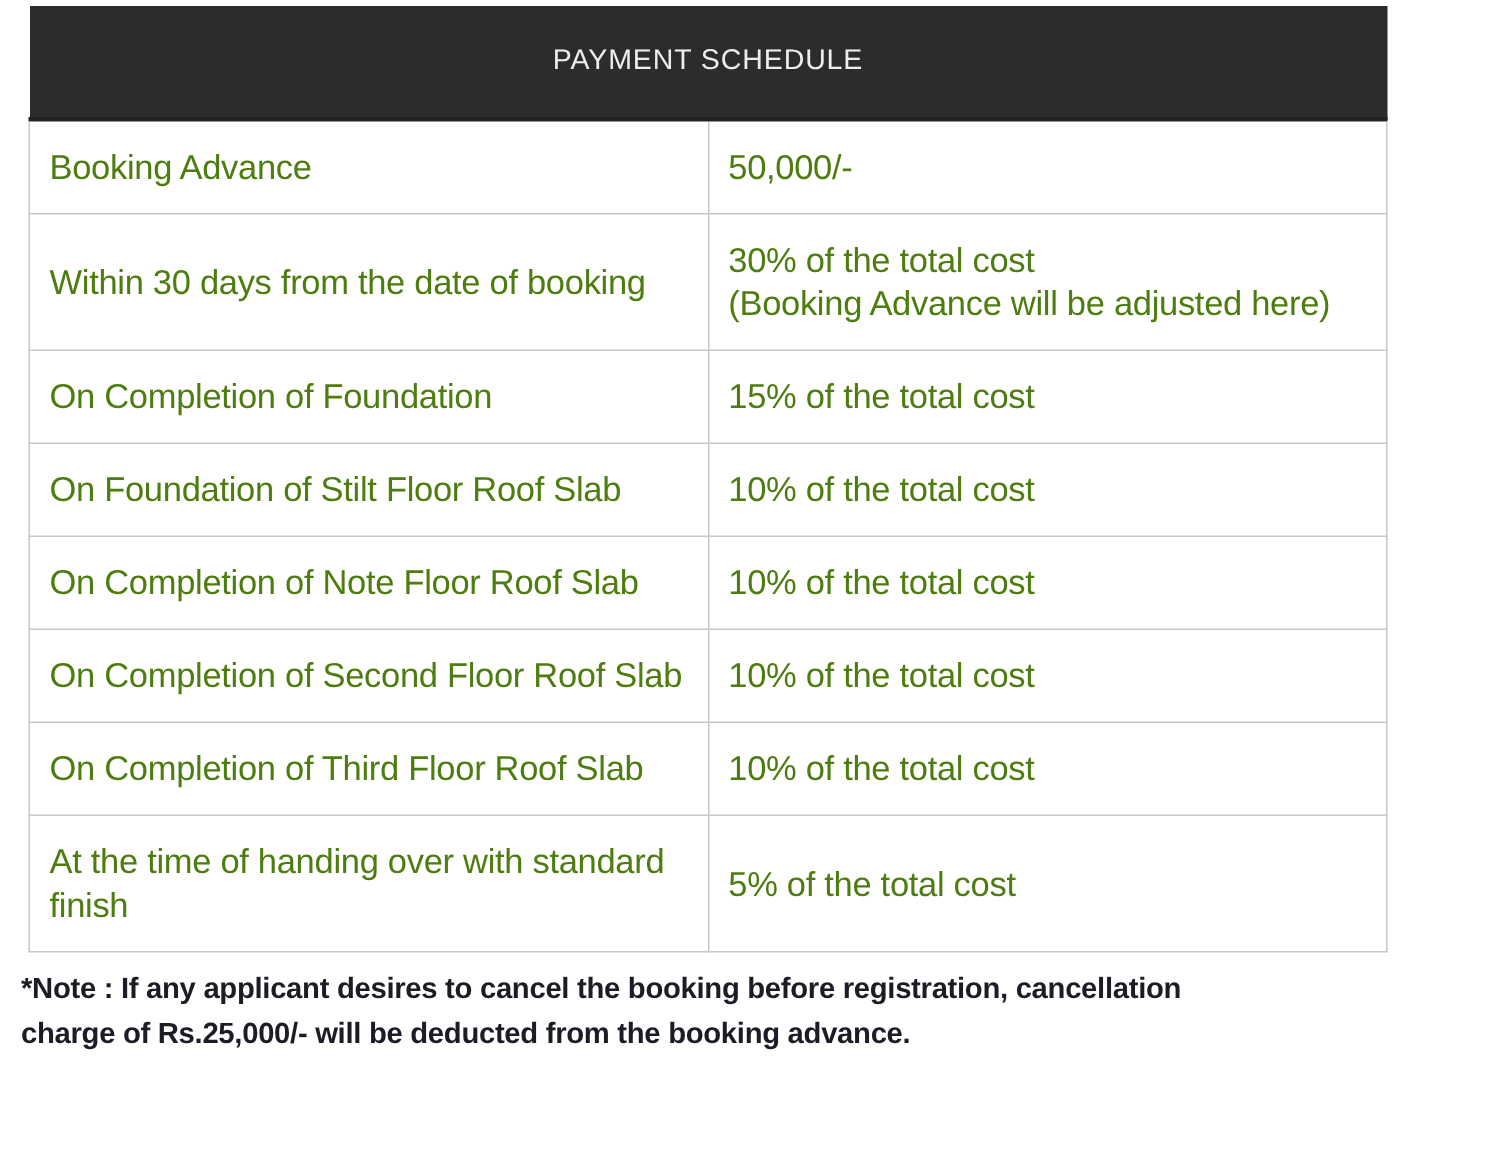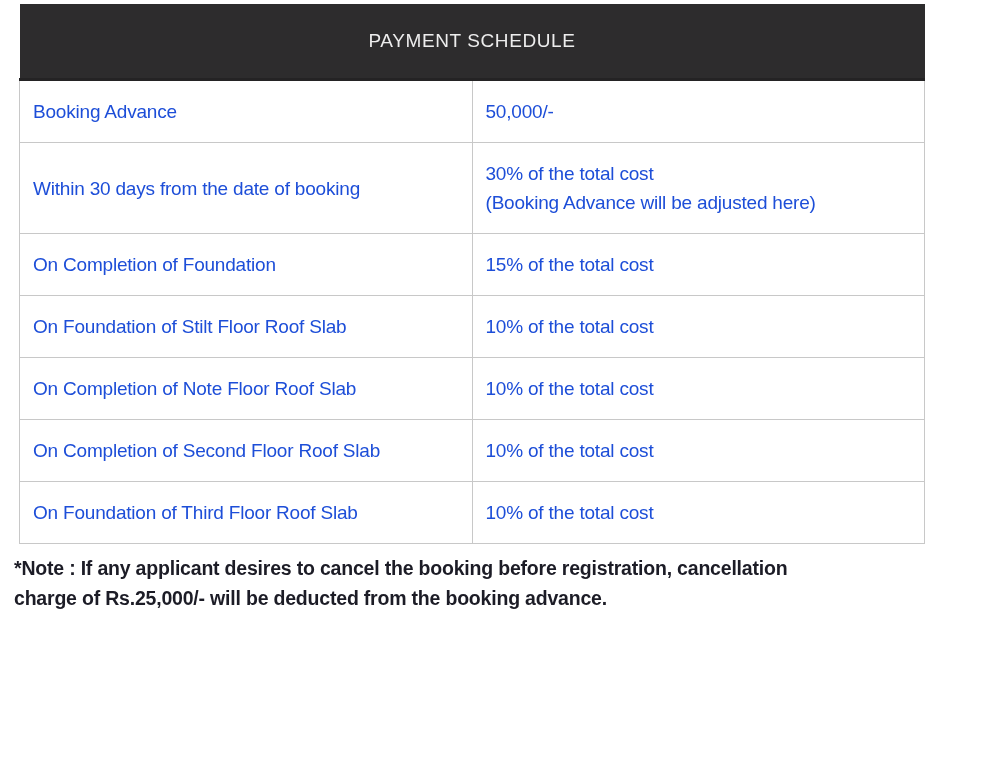--- a/index.html
+++ b/index.html
@@ -30,23 +30,23 @@
     letter-spacing: 0.6px;
     height: 72px;
     text-align: center;
     border: none;
     border-bottom: 3px solid #242324;
   }
   table.schedule td {
     border: 1px solid #c8c8c8;
     width: 50%;
     padding: 16px 13px;
-    font-size: 19px;
+    font-size: 23px;
     line-height: 29px;
-    color: #1d4ed8;
+    color: #4d7c0f;
     letter-spacing: -0.2px;
     vertical-align: middle;
     background: #ffffff;
   }
   .payment-line { display: block; }
   .note {
     margin: 9px 0 16px -5px;
     width: 880px;
     font-size: 19.5px;
     font-weight: bold;
@@ -89,22 +89,26 @@
       </tr>
       <tr>
         <td>On Completion of Note Floor Roof Slab</td>
         <td>10% of the total cost</td>
       </tr>
       <tr>
         <td>On Completion of Second Floor Roof Slab</td>
         <td>10% of the total cost</td>
       </tr>
       <tr>
-        <td>On Foundation of Third Floor Roof Slab</td>
+        <td>On Completion of Third Floor Roof Slab</td>
         <td>10% of the total cost</td>
+      </tr>
+      <tr>
+        <td>At the time of handing over with standard finish</td>
+        <td>5% of the total cost</td>
       </tr>
     </tbody>
   </table>
 
   <p class="note">
     <span class="note-line">*Note : If any applicant desires to cancel the booking before registration, cancellation</span>
     <span class="note-line">charge of Rs.25,000/- will be deducted from the booking advance.</span>
   </p>
 
 </div>

